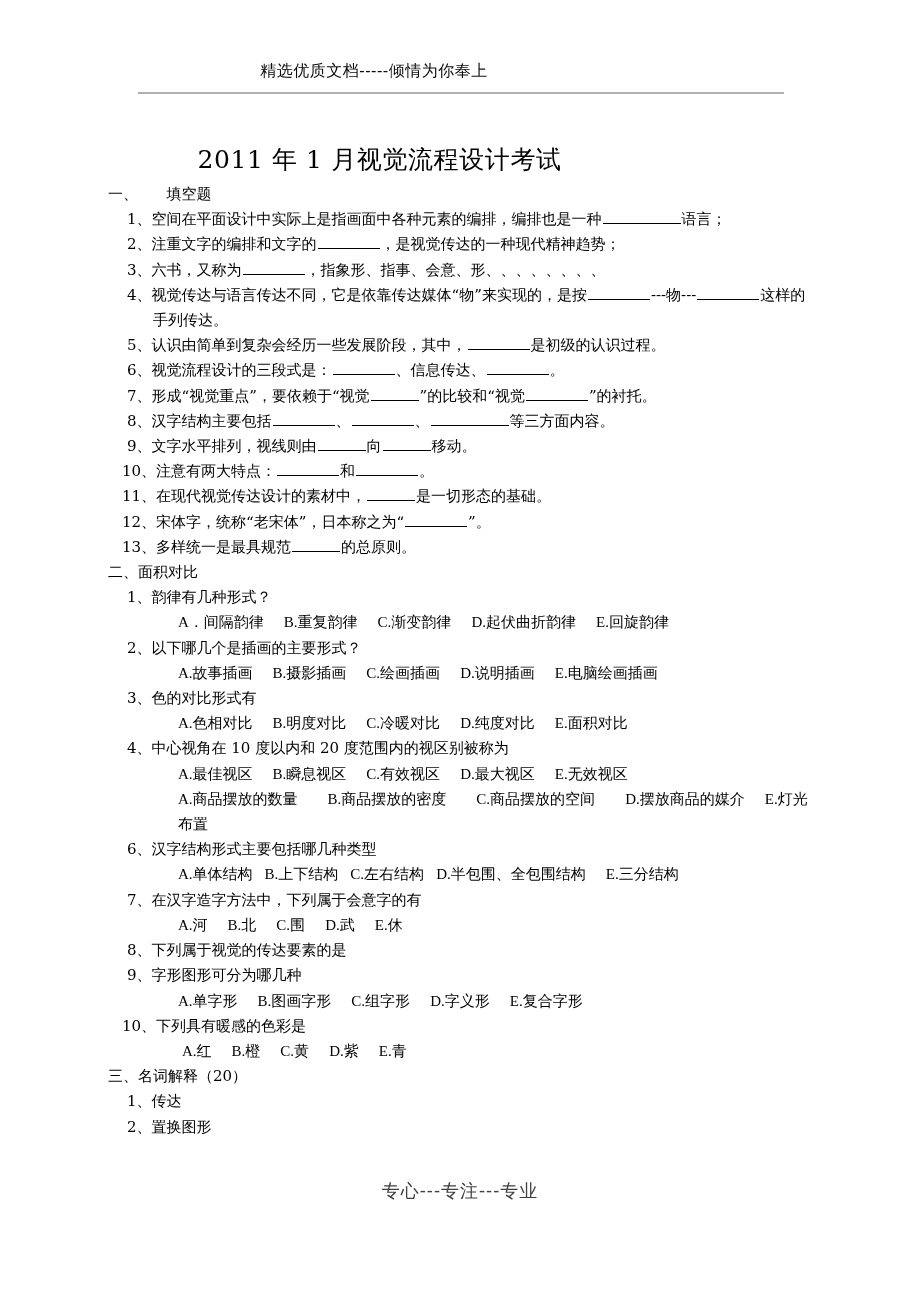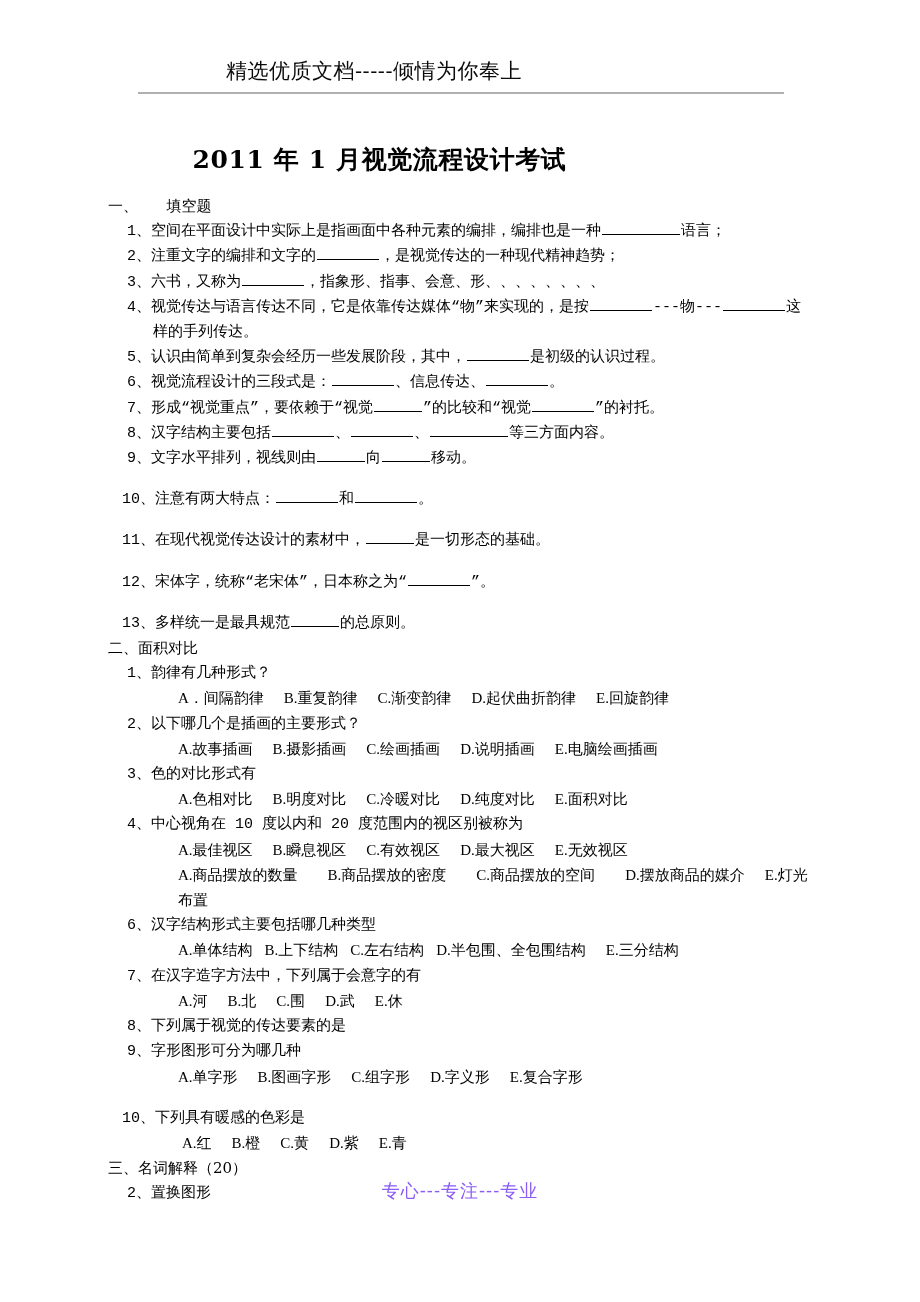--- a/index.html
+++ b/index.html
@@ -22,21 +22,21 @@
     padding: 0;
   }
 
   
   .doc-header {
     position: absolute;
     top: 57px;
     left: 0;
     width: 748px;
     text-align: center;
-    font-size: 21px;
+    font-size: 16px;
     line-height: 28px;
     letter-spacing: 0.5px;
     color: #0a0a0a;
   }
   .header-rule {
     position: absolute;
     top: 92px;
     left: 138px;
     width: 646px;
     height: 2px;
@@ -45,52 +45,51 @@
 
   
   .doc-title {
     position: absolute;
     top: 126px;
     left: 0;
     width: 759px;
     text-align: center;
     font-size: 25px;
     line-height: 34px;
-    font-weight: bold;
+    font-weight: normal;
     letter-spacing: 0.6px;
   }
 
   
   .content {
     position: absolute;
-    top: 194px;
+    top: 182px;
     left: 108px;
     width: 704px;
     font-size: 15px;
     line-height: 25.2px;
   }
 
   .sec-head {
     margin: 0;
     padding: 0;
     font-size: 15px;
     line-height: 25.2px;
     white-space: pre;
   }
 
   .q {
     margin: 0;
     padding: 0 0 0 45px;
     font-size: 15px;
     line-height: 25.2px;
     text-indent: -26px;
-    font-family: Liberation Mono, monospace;
-  }
-
-  .q.tight { text-indent: -31px; margin-top: 16px; }
+  }
+
+  .q.tight { text-indent: -31px; }
 
   .opts {
     margin: 0;
     padding: 0 0 0 70px;
     font-size: 15px;
     line-height: 25.2px;
     text-indent: 0;
     font-family: Liberation Serif, serif;
   }
 
@@ -112,21 +111,21 @@
   
   .doc-footer {
     position: absolute;
     top: 1178px;
     left: 0;
     width: 920px;
     text-align: center;
     font-size: 18px;
     line-height: 26px;
     letter-spacing: 1px;
-    color: #8b5cf6;
+    color: #404040;
   }
 </style>
 </head>
 <body>
 
 <div class="page">
 
   <div class="doc-header">精选优质文档-----倾情为你奉上</div>
   <div class="header-rule"></div>
 
@@ -187,19 +186,20 @@
     <p class="q"><span>8、</span><span>下列属于视觉的传达要素的是</span></p>
 
     <p class="q"><span>9、</span><span>字形图形可分为哪几种</span></p>
     <p class="opts"><span>A.单字形</span><span class="optgap"></span><span>B.图画字形</span><span class="optgap"></span><span>C.组字形</span><span class="optgap"></span><span>D.字义形</span><span class="optgap"></span><span>E.复合字形</span></p>
 
     <p class="q tight"><span>10、</span><span>下列具有暖感的色彩是</span></p>
     <p class="opts"><span style="display:inline-block;width:4px"></span><span>A.红</span><span class="optgap"></span><span>B.橙</span><span class="optgap"></span><span>C.黄</span><span class="optgap"></span><span>D.紫</span><span class="optgap"></span><span>E.青</span></p>
 
     <p class="sec-head">三、名词解释（20）</p>
 
+    <p class="q"><span>1、</span><span>传达</span></p>
     <p class="q"><span>2、</span><span>置换图形</span></p>
 
   </div>
 
   <div class="doc-footer">专心---专注---专业</div>
 
 </div>
 
 </body></html>

